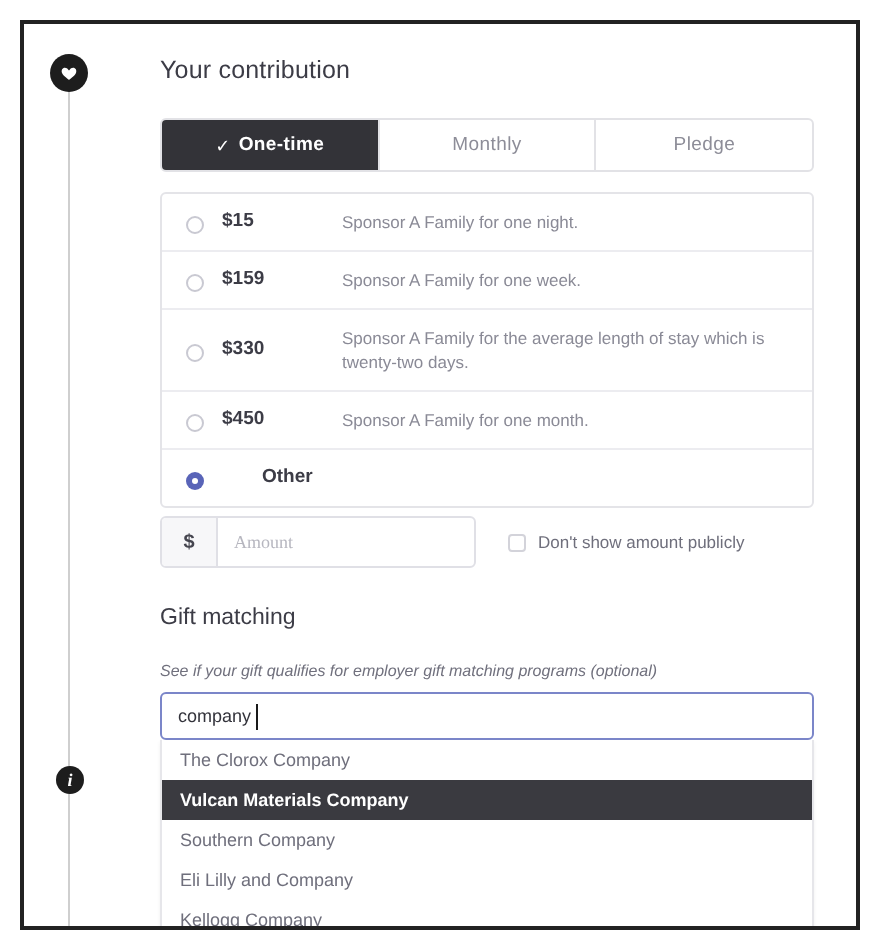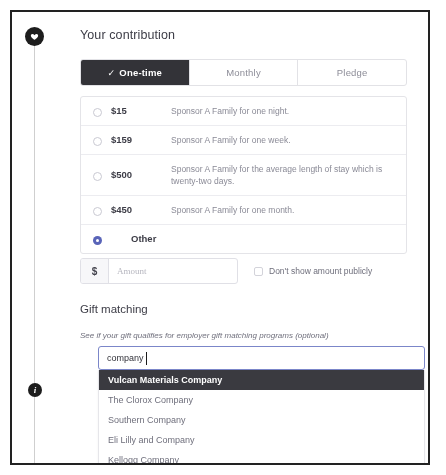--- a/index.html
+++ b/index.html
@@ -261,21 +261,21 @@
     position: absolute;
     left: 22px;
     top: 319px;
     font-size: 8px;
     color: #70707d;
     font-style: italic;
   }
 
   .combo {
     position: absolute;
-    left: 40px;
+    left: 22px;
     top: 334px;
     width: 327px;
   }
   .combo-input-wrap {
     position: relative;
     height: 24px;
     border: 1px solid #7b86c9;
     border-radius: 3px;
     box-sizing: border-box;
     background: #ffffff;
@@ -366,21 +366,21 @@
       </div>
 
       <div class="option-row">
         <span class="radio"></span>
         <span class="opt-amount">$159</span>
         <span class="opt-desc">Sponsor A Family for one week.</span>
       </div>
 
       <div class="option-row">
         <span class="radio"></span>
-        <span class="opt-amount">$500</span>
+        <span class="opt-amount">$330</span>
         <span class="opt-desc">Sponsor A Family for the average length of stay which is twenty-two days.</span>
       </div>
 
       <div class="option-row">
         <span class="radio"></span>
         <span class="opt-amount">$450</span>
         <span class="opt-desc">Sponsor A Family for one month.</span>
       </div>
 
       <div class="option-row">
@@ -405,22 +405,22 @@
     <div class="gift-title">Gift matching</div>
     <div class="gift-help">See if your gift qualifies for employer gift matching programs (optional)</div>
 
     <div class="combo">
       <div class="combo-input-wrap">
         <input class="combo-input" type="text" value="company" style="">
         <span class="caret"></span>
       </div>
 
       <div class="combo-list">
+        <div class="combo-item">The Clorox Company</div>
         <div class="combo-item highlight">Vulcan Materials Company</div>
-        <div class="combo-item">The Clorox Company</div>
         <div class="combo-item">Southern Company</div>
         <div class="combo-item">Eli Lilly and Company</div>
         <div class="combo-item">Kellogg Company</div>
       </div>
     </div>
 
   </div>
 </div>
 
 </body></html>

